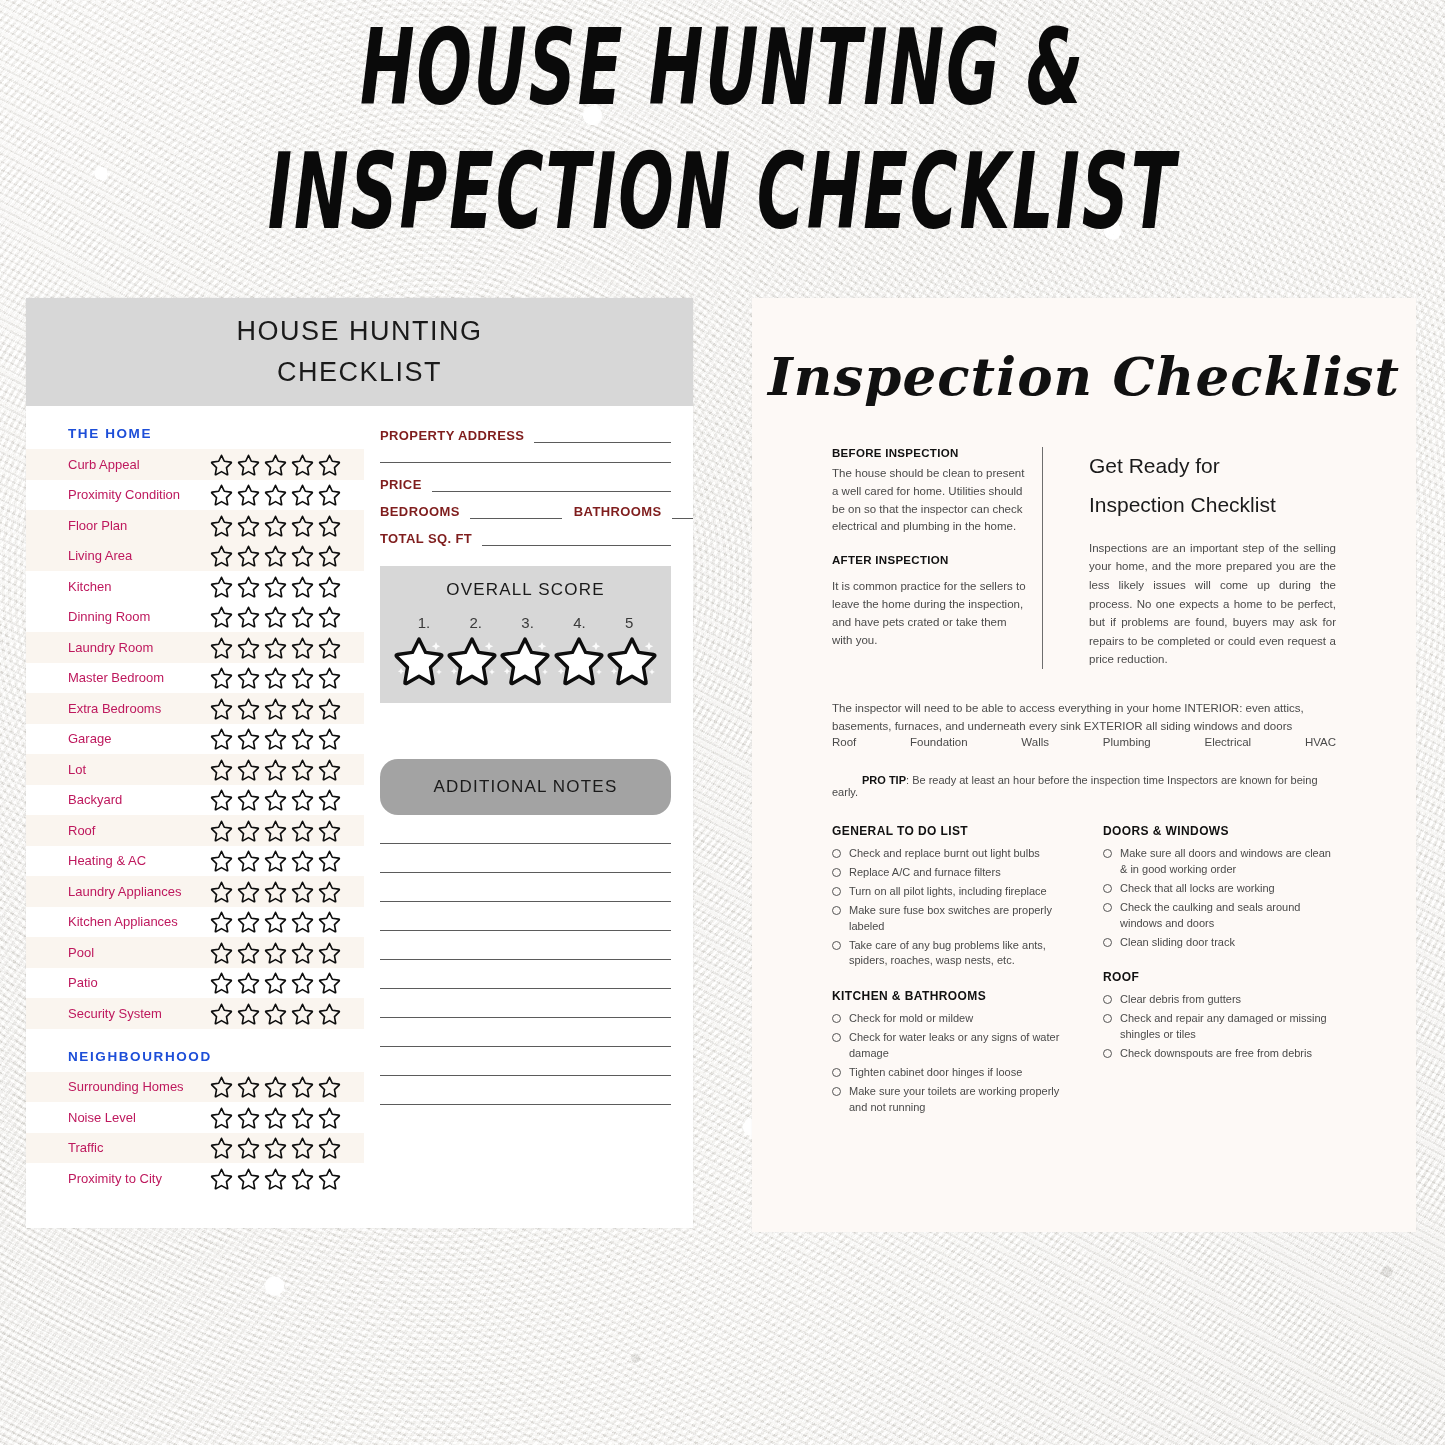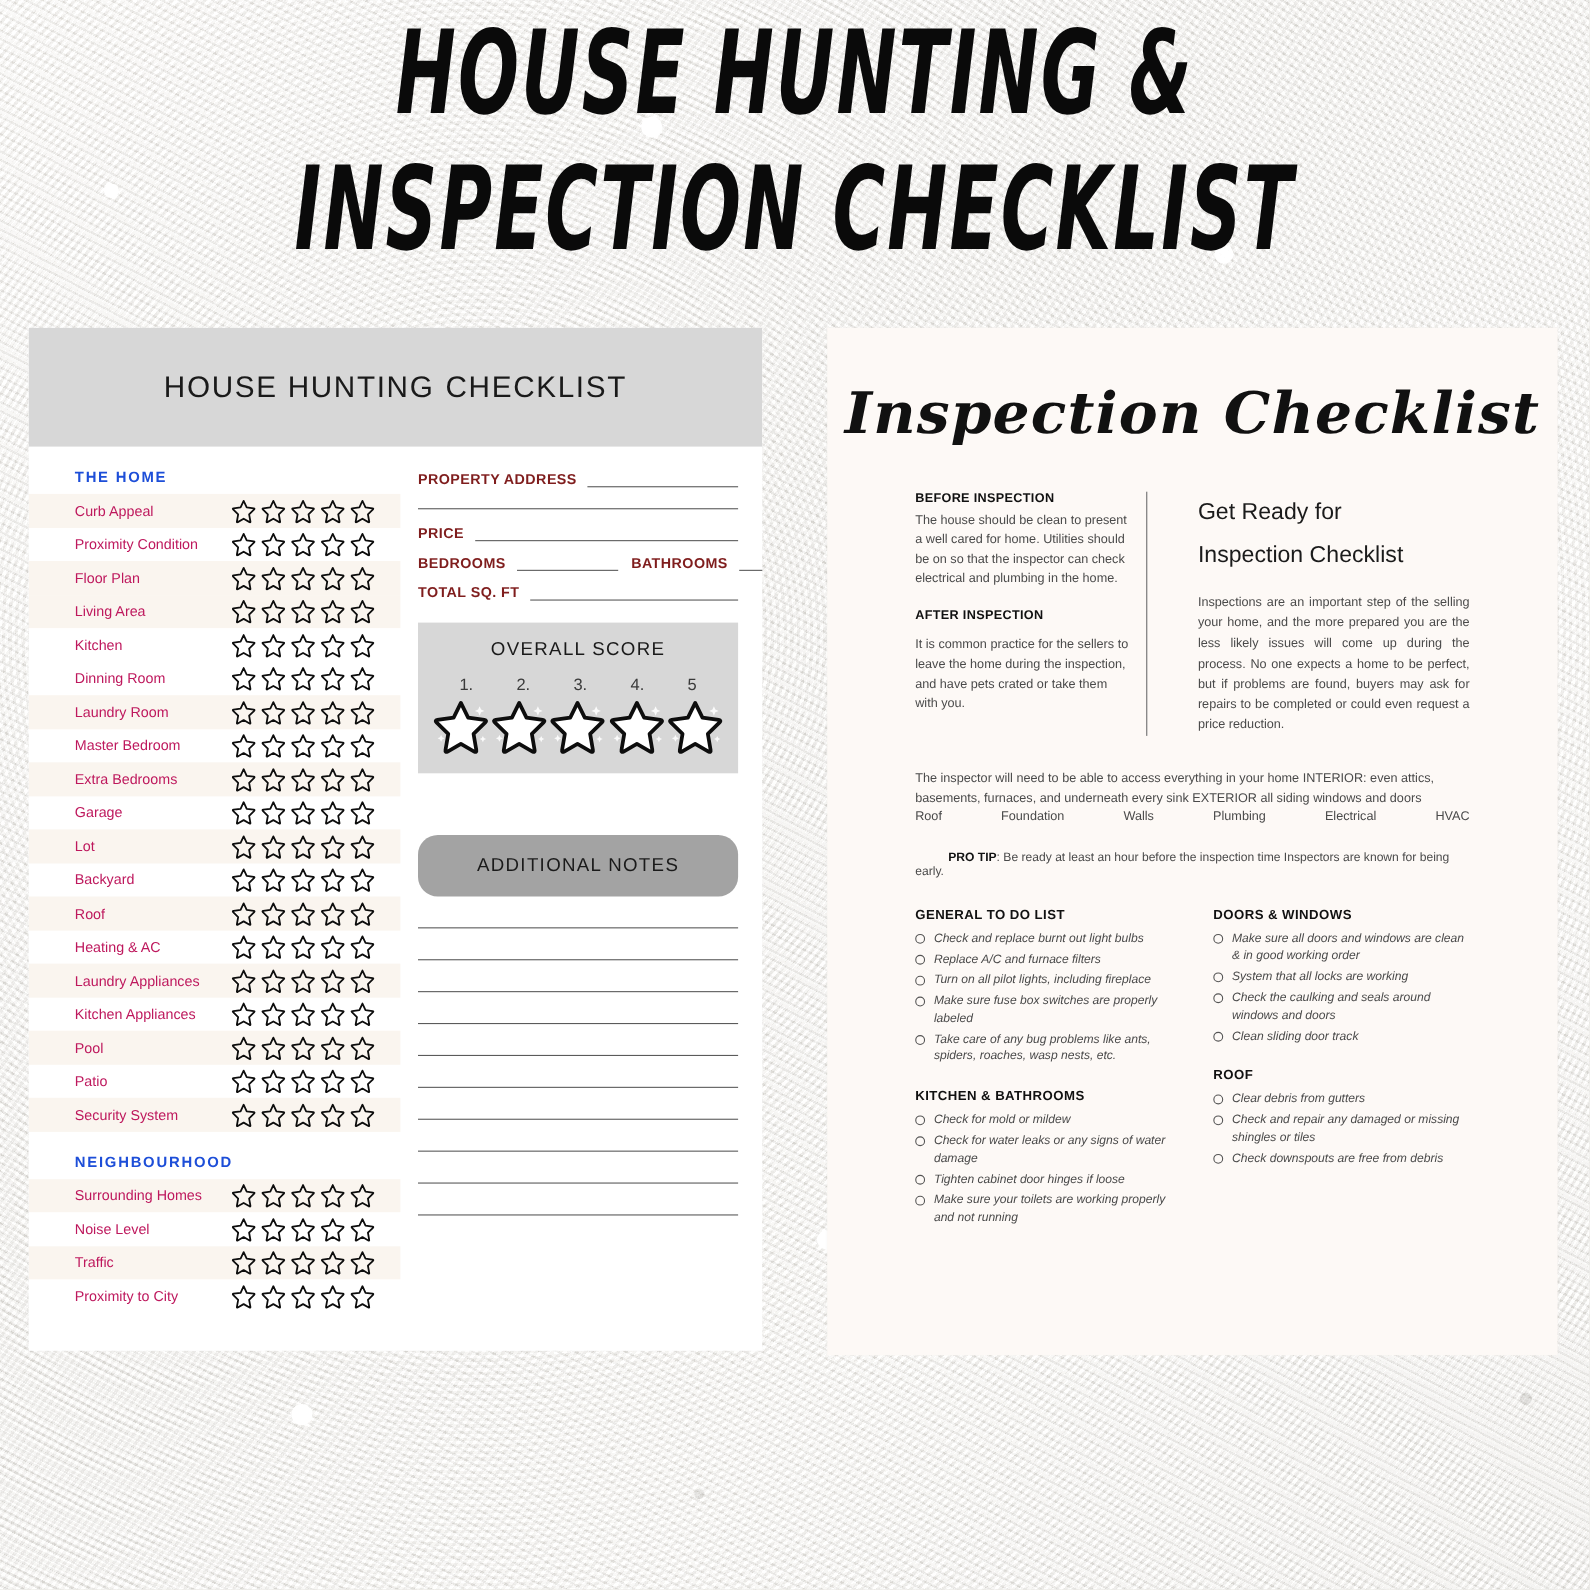--- a/index.html
+++ b/index.html
@@ -78,21 +78,21 @@
   
   #hunting-page {
     left: 26px; top: 298px;
     width: 667px; height: 930px;
     background: #ffffff;
     box-shadow: 0 0 2px rgba(0,0,0,0.08);
   }
   #hunting-header {
     background: #d7d7d7;
     height: 108px;
-    display: flex; flex-direction: row;
+    display: flex; flex-direction: column;
     align-items: center; justify-content: center;
     gap: 10px;
   }
   #hunting-header .t {
     font-size: 27px; color: #1a1a1a; letter-spacing: 1.5px;
     font-family: "Liberation Sans", sans-serif;
   }
 
   #hunting-body { display: flex; padding: 0; }
   #hunting-left-col { width: 338px; padding: 14px 0 0 0; }
@@ -228,21 +228,21 @@
     letter-spacing: 0.4px; margin-bottom: 8px;
   }
   .col-head.spaced { margin-top: 20px; }
   .check-item {
     display: flex; align-items: flex-start; gap: 8px; margin-bottom: 3px;
   }
   .check-circle {
     width: 9px; height: 9px; border: 1.3px solid #555; border-radius: 50%;
     flex: none; margin-top: 3px;
   }
-  .check-text { font-size: 11px; color: #4a4a4a; line-height: 1.45; font-style: italic; }
+  .check-text { font-size: 11px; color: #4a4a4a; line-height: 1.45; }
 </style>
 </head>
 <body>
 
 <div id="bg-texture"></div>
 <div id="bg-grain"></div>
 
 <div id="main-title">
   <div class="line line1">HOUSE HUNTING &amp;</div>
   <div class="line line2">INSPECTION CHECKLIST</div>
@@ -905,21 +905,21 @@
         </div>
       </div>
       <div class="insp-col">
         <div class="col-head">DOORS &amp; WINDOWS</div>
         <div class="check-item">
           <span class="check-circle"></span>
           <span class="check-text">Make sure all doors and windows are clean &amp; in good working order</span>
         </div>
         <div class="check-item">
           <span class="check-circle"></span>
-          <span class="check-text">System that all locks are working</span>
+          <span class="check-text">Check that all locks are working</span>
         </div>
         <div class="check-item">
           <span class="check-circle"></span>
           <span class="check-text">Check the caulking and seals around windows and doors</span>
         </div>
         <div class="check-item">
           <span class="check-circle"></span>
           <span class="check-text">Clean sliding door track</span>
         </div>
         <div class="col-head spaced">ROOF</div>

